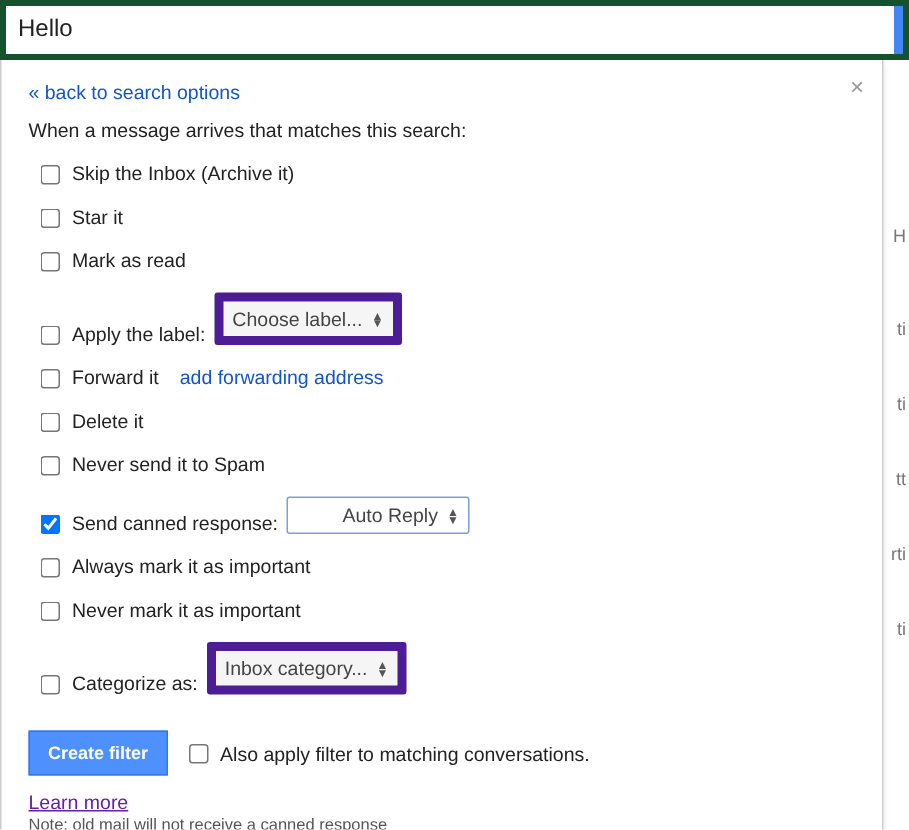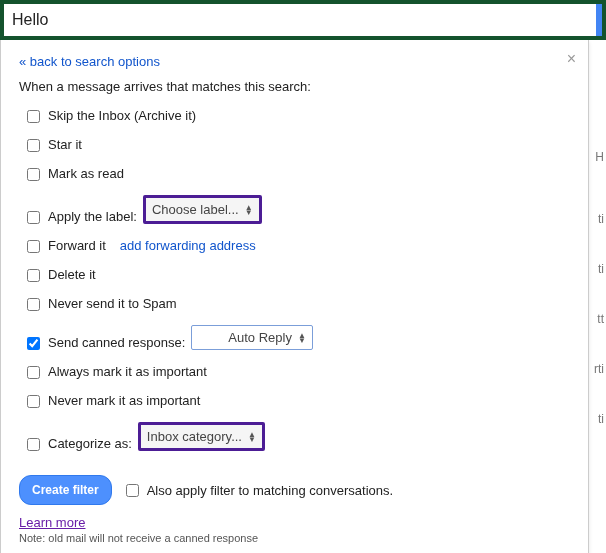--- a/index.html
+++ b/index.html
@@ -76,21 +76,21 @@
       height: 13px;
       margin-right: 8px;
       cursor: pointer;
     }
     .option-label {
       color: #222;
     }
     .dropdown {
       display: inline-flex;
       align-items: center;
-      border: 3px solid #4c1d95;
+      border: 6px solid #4c1d95;
       background: #f5f5f5;
       padding: 4px 6px;
       margin-left: 6px;
       border-radius: 2px;
       cursor: pointer;
       font-size: 13px;
       color: #444;
     }
     .dropdown.active {
       background: #fff;
@@ -115,21 +115,21 @@
       align-items: center;
       margin-top: 24px;
     }
     .create-btn {
       background: #4d90fe;
       color: #fff;
       border: 1px solid #3079ed;
       padding: 7px 12px;
       font-size: 12px;
       font-weight: bold;
-      border-radius: 12px;
+      border-radius: 0;
       cursor: pointer;
       margin-right: 14px;
     }
     .also-chk-row {
       display: flex;
       align-items: center;
     }
     .learn-more {
       color: #681da8;
       text-decoration: underline;

